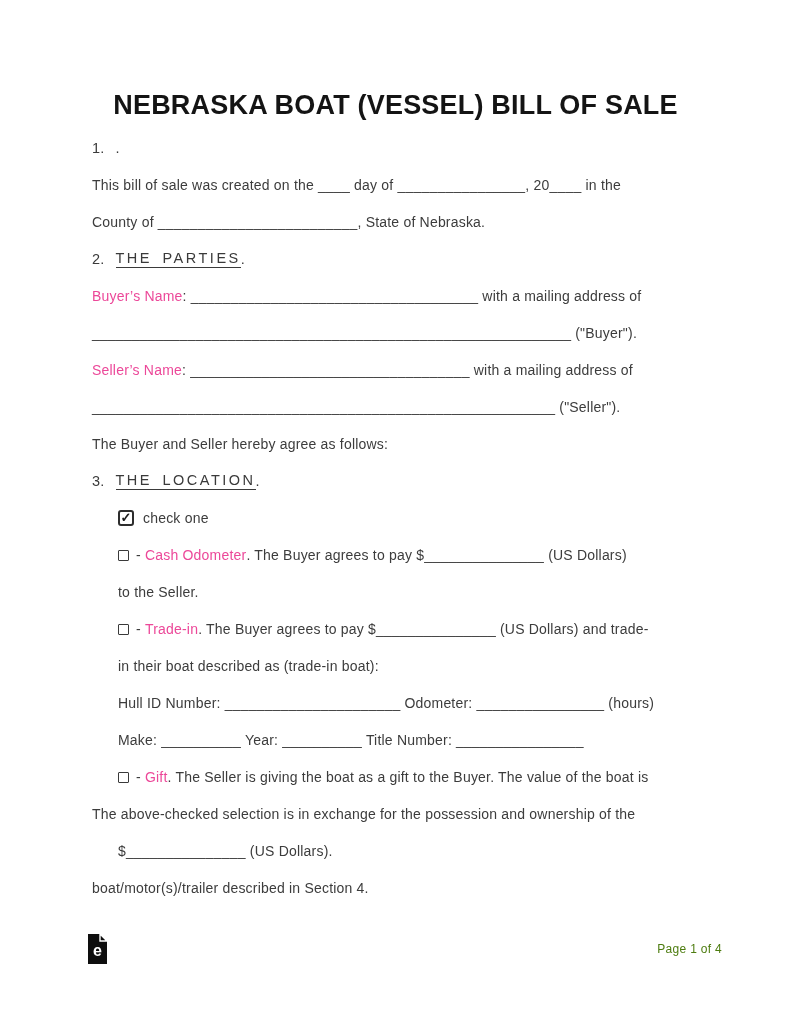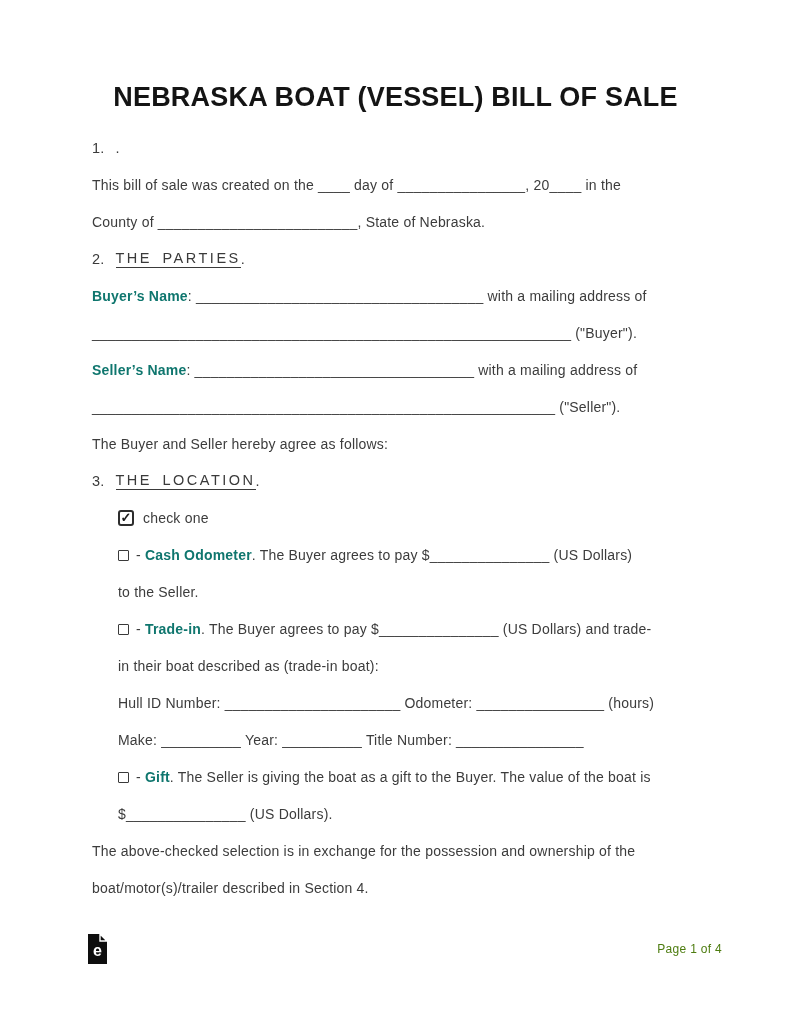--- a/index.html
+++ b/index.html
@@ -8,21 +8,21 @@
     background: #ffffff;
     font-family: "Liberation Sans", sans-serif;
     position: relative;
     overflow: hidden;
   }
   .page { position: absolute; inset: 0; background: #fff; }
 
   .doc-title {
     position: absolute;
     top: 74px; left: 0; right: 0;
-    margin: 8px;
+    margin: 16px;
     text-align: center;
     font-size: 27px;
     line-height: 30px;
     font-weight: bold;
     color: #141414;
     letter-spacing: 0.2px;
   }
 
   .content {
     position: absolute;
@@ -31,21 +31,21 @@
   }
   .line {
     height: 37px;
     display: flex;
     align-items: center;
     font-size: 14px;
     color: #3c3c3c;
     letter-spacing: 0.2px;
   }
   .line span { white-space: pre; }
-  .line .b { font-weight: bold; color: #0f766e; }
+  .line .b { font-weight: normal; color: #ec4899; }
   .indent { padding-left: 26px; }
 
   .heading { color: #3a3a3a; font-size: 14.5px; }
   .hnum { margin-right: 11px; }
   .hunder {
     border-bottom: 1.5px solid #3a3a3a;
     padding-bottom: 1px;
     letter-spacing: 2.5px;
     word-spacing: 4px;
   }
@@ -160,25 +160,25 @@
       </div>
       <div class="line indent">
         <span>Make: __________ Year: __________ Title Number: ________________</span>
       </div>
       <div class="line indent">
         <span class="cb sm"></span>
         <span>- </span>
         <span class="b">Gift</span>
         <span>. The Seller is giving the boat as a gift to the Buyer. The value of the boat is</span>
       </div>
+      <div class="line">
+        <span>The above-checked selection is in exchange for the possession and ownership of the</span>
+      </div>
       <div class="line indent">
         <span>$_______________ (US Dollars).</span>
-      </div>
-      <div class="line">
-        <span>The above-checked selection is in exchange for the possession and ownership of the</span>
       </div>
       <div class="line">
         <span>boat/motor(s)/trailer described in Section 4.</span>
       </div>
     </div>
 
   <div class="footer-logo">
     <svg width="20" height="30" viewBox="0 0 20 30">
       <polygon points="0,0 12,0 19,7 19,30 0,30" fill="#0e0e0e"></polygon>
       <polygon points="12,0 19,7 12,7" fill="#0e0e0e" stroke="#ffffff" stroke-width="1.4"></polygon>

